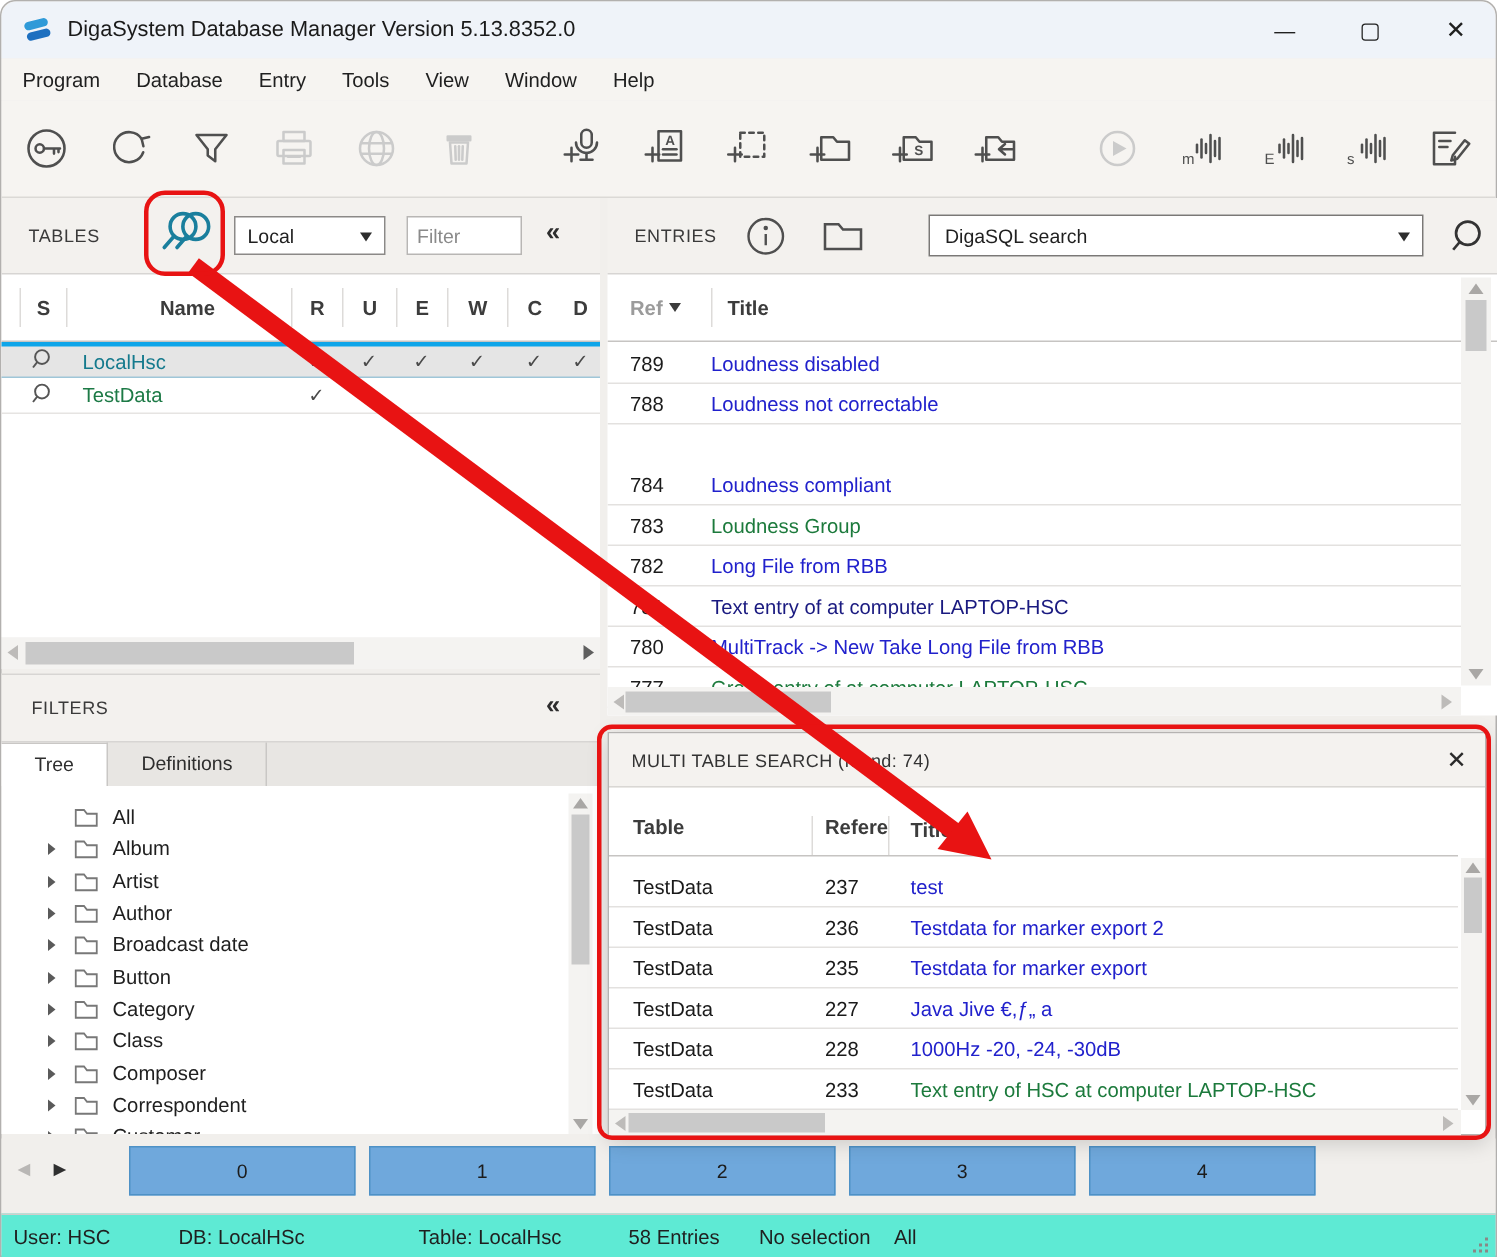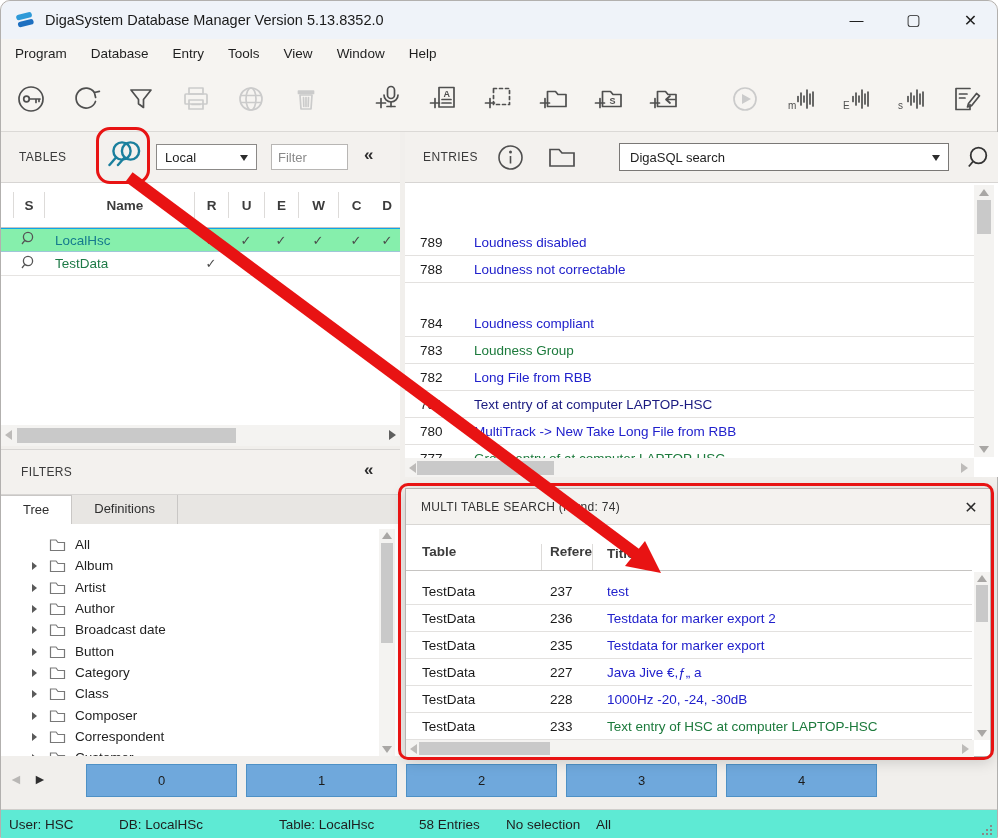--- a/index.html
+++ b/index.html
@@ -33,21 +33,21 @@
 
 .gridhead{color:#3c3c3c;font-weight:bold;font-size:13.5px}
 .t-body{position:absolute;top:181px;left:0;width:399px;height:243px;background:#fff;border-top:1px solid #d7d5d3}
 .t-hrow{display:flex;height:45px;align-items:center;border-bottom:1px solid #c6c4c2}
 .t-hrow span{display:block;text-align:center}
 .t-col-gut{width:12px;height:100%}
 .t-col-s{width:31px;border-left:1px solid #dddbd9;height:60%;line-height:27px}
 .t-col-name{width:150px;text-align:center;padding-left:11px;border-left:1px solid #dddbd9;height:60%;line-height:27px}
 .t-col-c{width:34px;border-left:1px solid #dddbd9;height:60%;line-height:27px}
 .t-row{display:flex;height:24px;align-items:center;font-size:13.5px;border-bottom:1px solid #e6e4e2}
-.t-row.sel{background:#86efac;border-top:1px solid #0ea5e9;border-bottom:1px solid #9fc6d8}
+.t-row.sel{background:#e5e5e5;border-top:3px solid #0ea5e9;border-bottom:1px solid #9fc6d8}
 .t-row span{display:block;text-align:center}
 .name-teal{color:#157a8d}
 .name-green{color:#1d7a46}
 .chk{color:#4a4a4a;font-size:13px}
 
 .sb{position:absolute;background:#f4f3f1}
 .sb-thumb{position:absolute;background:#c9c9c9}
 .arr{position:absolute;width:0;height:0}
 .arr.l{border-top:5px solid transparent;border-bottom:5px solid transparent;border-right:7px solid #bdbbb9}
 .arr.r{border-top:5px solid transparent;border-bottom:5px solid transparent;border-left:7px solid #5f5f5f}
@@ -473,20 +473,25 @@
     </div>
     <span style="position:absolute;left:562px;top:13px"><svg width="25" height="25" viewBox="0 0 25 25">
           <g stroke="#333" fill="none" stroke-width="1.8">
             <circle cx="11.5" cy="10.5" r="7.8"></circle>
             <line x1="6" y1="16.5" x2="1.8" y2="21.5"></line>
           </g>
         </svg></span>
   </div>
 
   <div class="e-body">
+    <div class="e-hrow">
+      <span class="e-ref-h">Ref</span>
+      <span style="width:0;height:0;border-left:4.5px solid transparent;border-right:4.5px solid transparent;border-top:6px solid #3c3c3c;margin-left:4px"></span>
+      <span class="e-title-h gridhead">Title</span>
+    </div>
     <div class="e-row" style="top:46px">
         <span class="e-ref">789</span>
         <span class="e-title c-blue">Loudness disabled</span>
       </div>
     <div class="e-row" style="top:73px">
         <span class="e-ref">788</span>
         <span class="e-title c-blue">Loudness not correctable</span>
       </div>
     <div class="e-row" style="top:127px">
         <span class="e-ref">784</span>

